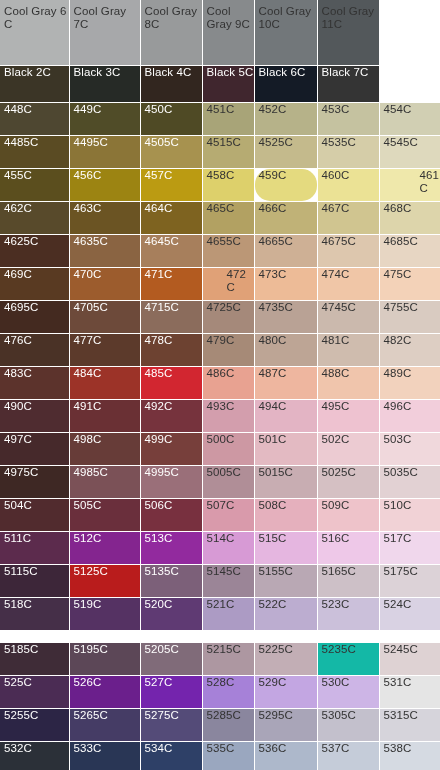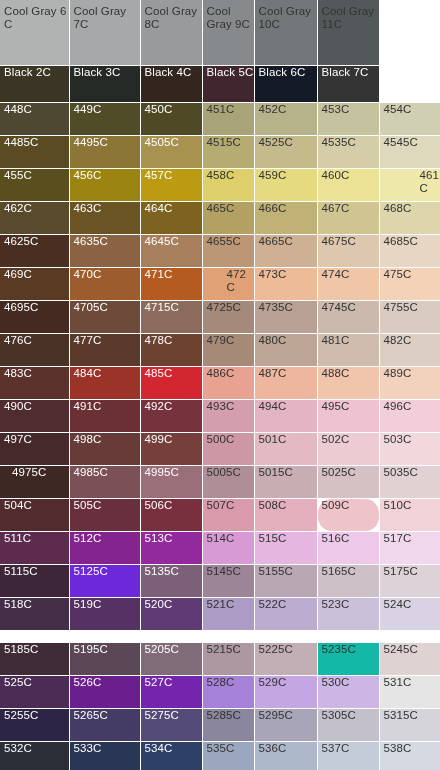--- a/index.html
+++ b/index.html
@@ -249,21 +249,21 @@
           <span class="cell" style="background: rgb(187, 155, 18);">
             <span class="cell-label" style="color: rgb(255, 255, 255);">457C</span>
           </span>
         </td>
         <td>
           <span class="cell" style="background: rgb(221, 208, 107);">
             <span class="cell-label" style="color: rgb(51, 51, 51);">458C</span>
           </span>
         </td>
         <td>
-          <span class="cell" style="background: rgb(228, 218, 127);">
+          <span class="cell" style="background: rgb(228, 218, 127); border-radius: 15px;">
             <span class="cell-label" style="color: rgb(51, 51, 51);">459C</span>
           </span>
         </td>
         <td>
           <span class="cell" style="background: rgb(235, 226, 149);">
             <span class="cell-label" style="color: rgb(51, 51, 51);">460C</span>
           </span>
         </td>
         <td>
           <span class="cell" style="background: rgb(239, 232, 171);">
@@ -562,21 +562,21 @@
           </span>
         </td>
         <td>
           <span class="cell" style="background: rgb(240, 216, 220);">
             <span class="cell-label" style="color: rgb(51, 51, 51);">503C</span>
           </span>
         </td>
       </tr>
       <tr class="color-row">
         <td>
-          <span class="cell" style="background: rgb(62, 40, 36); padding-left: 8px;">
+          <span class="cell" style="background: rgb(62, 40, 36);">
             <span class="cell-label" style="color: rgb(255, 255, 255);">4975C</span>
           </span>
         </td>
         <td>
           <span class="cell" style="background: rgb(123, 81, 87);">
             <span class="cell-label" style="color: rgb(255, 255, 255);">4985C</span>
           </span>
         </td>
         <td>
           <span class="cell" style="background: rgb(154, 111, 121);">
@@ -624,21 +624,21 @@
           <span class="cell" style="background: rgb(217, 154, 171);">
             <span class="cell-label" style="color: rgb(51, 51, 51);">507C</span>
           </span>
         </td>
         <td>
           <span class="cell" style="background: rgb(229, 176, 189);">
             <span class="cell-label" style="color: rgb(51, 51, 51);">508C</span>
           </span>
         </td>
         <td>
-          <span class="cell" style="background: rgb(238, 195, 202); border-radius: 14px;">
+          <span class="cell" style="background: rgb(238, 195, 202);">
             <span class="cell-label" style="color: rgb(51, 51, 51);">509C</span>
           </span>
         </td>
         <td>
           <span class="cell" style="background: rgb(241, 210, 214);">
             <span class="cell-label" style="color: rgb(51, 51, 51);">510C</span>
           </span>
         </td>
       </tr>
       <tr class="color-row">
@@ -678,21 +678,21 @@
           </span>
         </td>
       </tr>
       <tr class="color-row">
         <td>
           <span class="cell" style="background: rgb(61, 38, 57);">
             <span class="cell-label" style="color: rgb(255, 255, 255);">5115C</span>
           </span>
         </td>
         <td>
-          <span class="cell" style="background: #6d28d9;">
+          <span class="cell" style="background: #b91c1c;">
             <span class="cell-label" style="color: rgb(255, 255, 255);">5125C</span>
           </span>
         </td>
         <td>
           <span class="cell" style="background: rgb(124, 96, 121);">
             <span class="cell-label" style="color: rgb(255, 255, 255);">5135C</span>
           </span>
         </td>
         <td>
           <span class="cell" style="background: rgb(155, 133, 151);">

